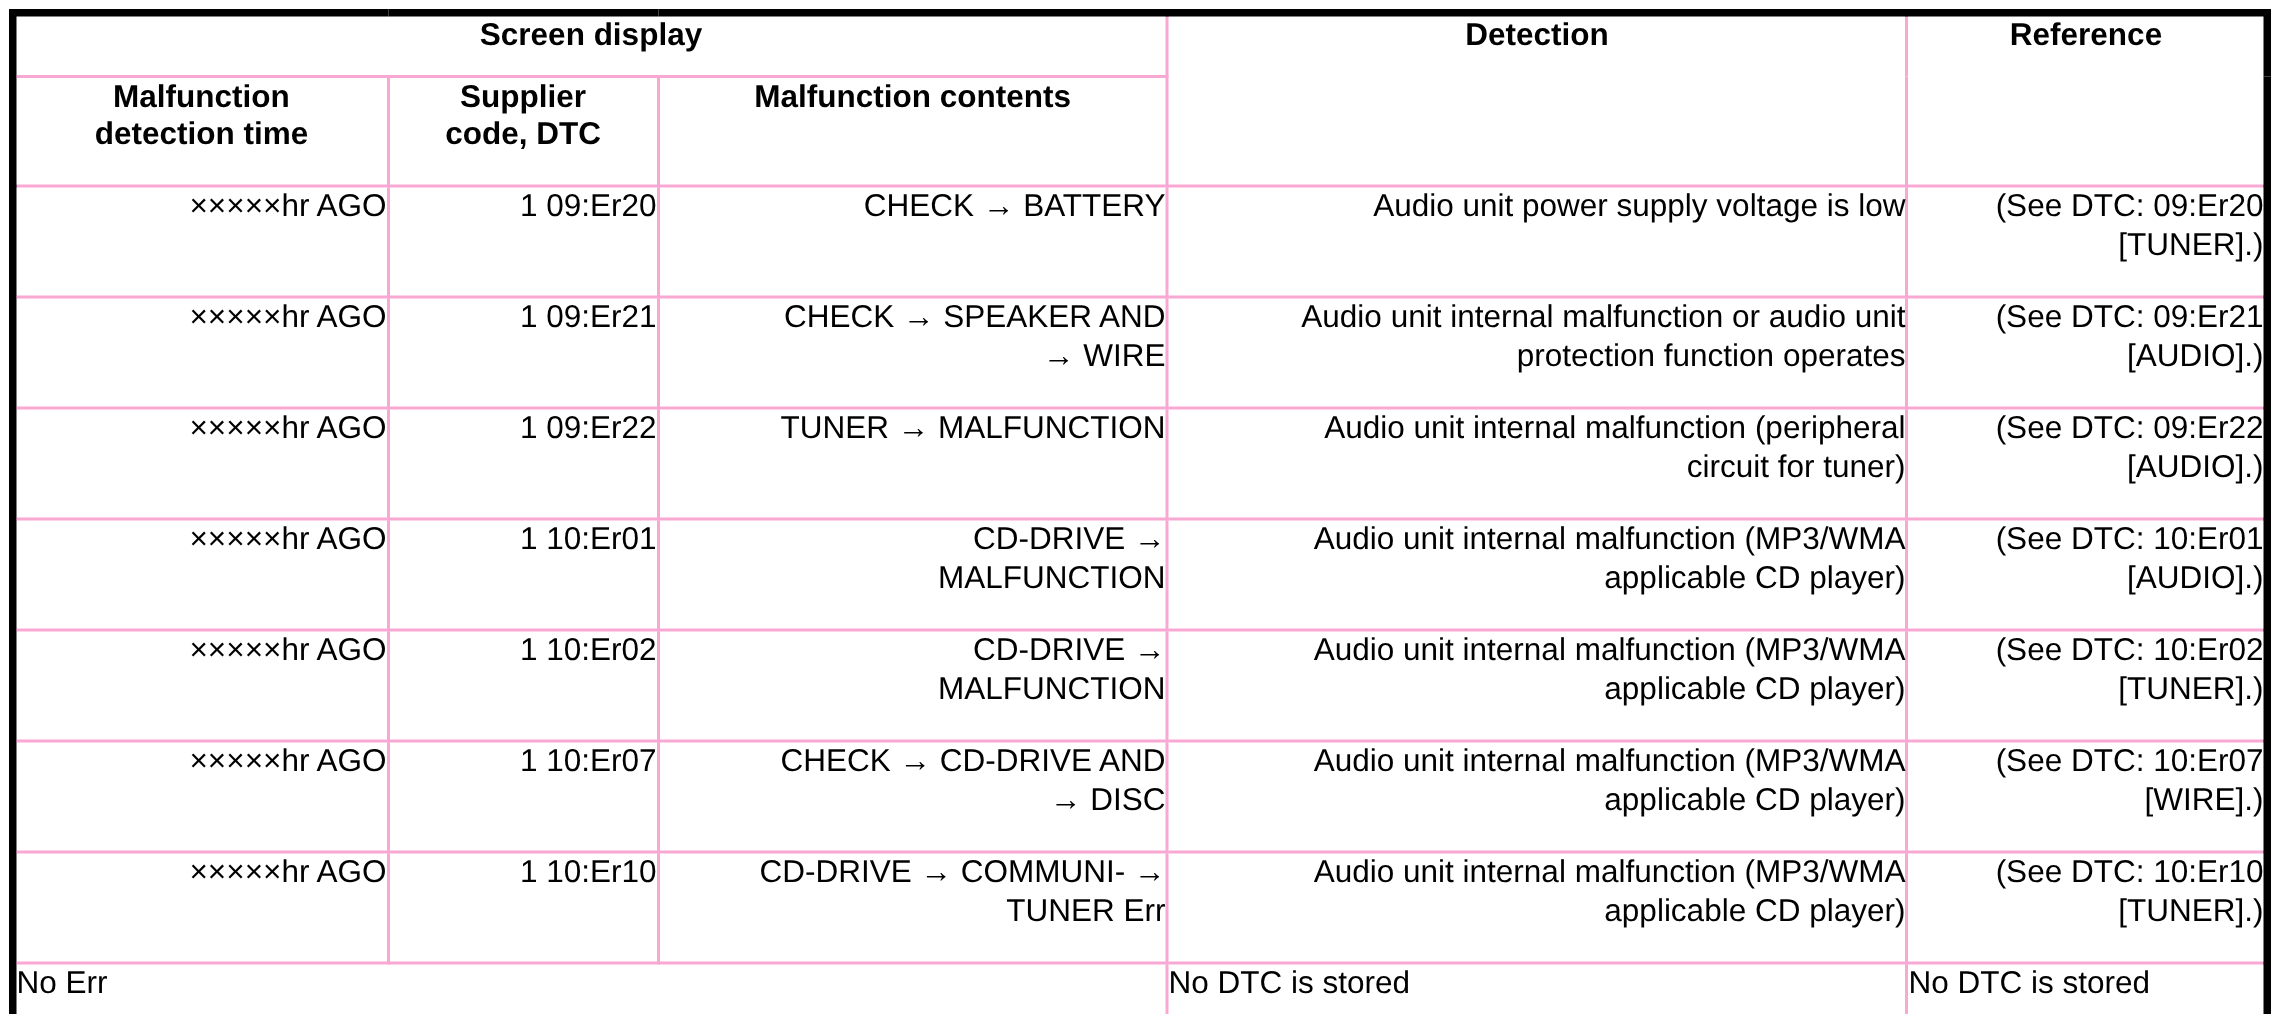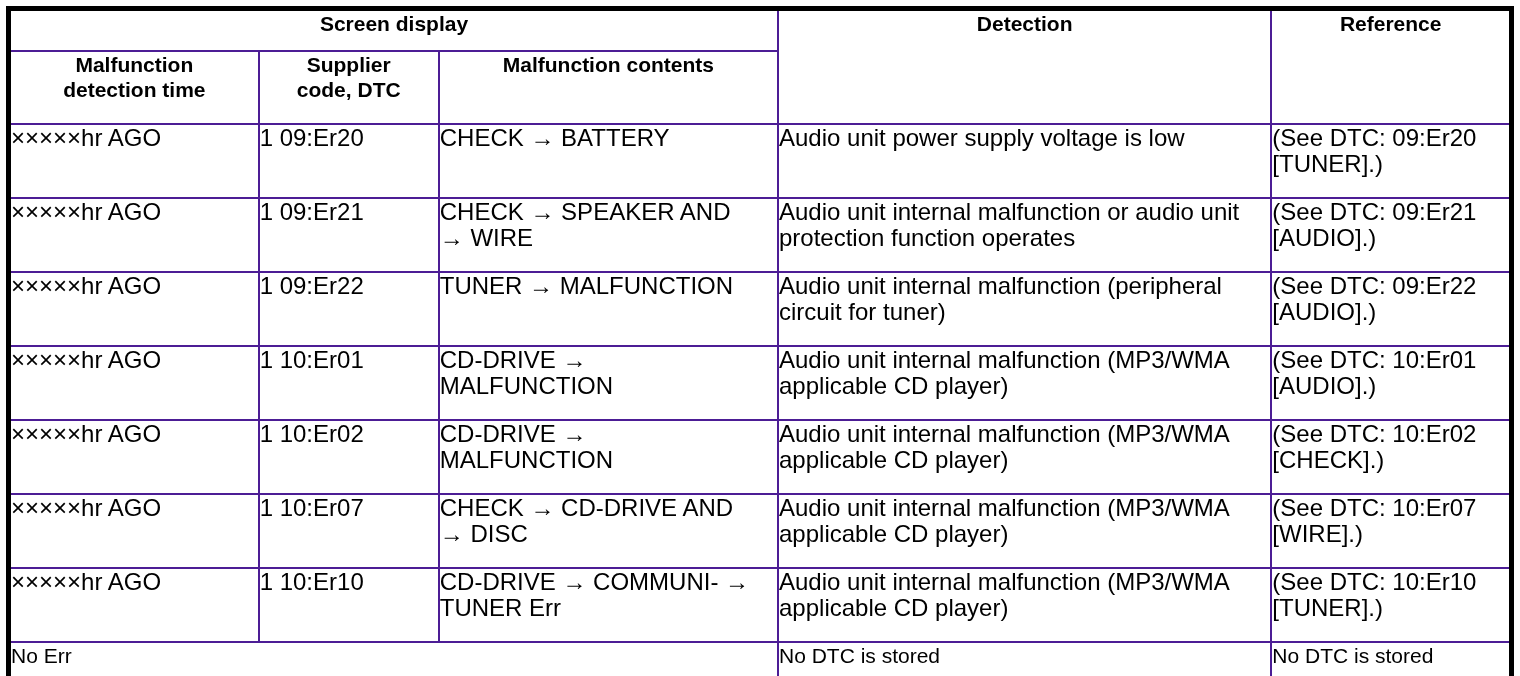--- a/index.html
+++ b/index.html
@@ -23,21 +23,21 @@
   }
   table.dtc {
     border-collapse: collapse;
     table-layout: fixed;
     width: 1508px;
     margin: 6px 0 0 6px;
     background: #fff;
   }
   table.dtc td,
   table.dtc th {
-    border: 2px solid #4c1d95;
+    border: 2px solid #f9a8d4;
     padding: 0;
     vertical-align: top;
     background: #fff;
   }
   
   table.dtc {
     border: 5px solid #000;
   }
 
   
@@ -66,25 +66,26 @@
     height: 112px;
     vertical-align: middle;
   }
 
   
   .grp-edge-right { border-right-width: 5px; }
   .grp-edge-left  { border-left-width: 5px; }
 
   
   .cell {
-    font-size: 24px;
+    font-size: 21px;
     line-height: 26px;
     padding: 9px 6px 9px 8px;
     vertical-align: top;
     white-space: pre-line;
+    text-align: right;
   }
   .cell-mid {
     vertical-align: middle;
   }
   .row-body td { height: 72px; }
   .row-last td { height: 50px; }
 
   .nowrap { white-space: nowrap; }
 
   .noerr {
@@ -165,21 +166,21 @@
       </tr>
 
       <tr class="row-body">
         <td class="cell cell-mid nowrap">×××××hr AGO</td>
         <td class="cell cell-mid nowrap">1 10:Er02</td>
         <td class="cell grp-edge-right">CD-DRIVE →
 MALFUNCTION</td>
         <td class="cell grp-edge-left">Audio unit internal malfunction (MP3/WMA
 applicable CD player)</td>
         <td class="cell">(See DTC: 10:Er02
-[CHECK].)</td>
+[TUNER].)</td>
       </tr>
 
       <tr class="row-body">
         <td class="cell cell-mid nowrap">×××××hr AGO</td>
         <td class="cell cell-mid nowrap">1 10:Er07</td>
         <td class="cell grp-edge-right">CHECK → CD-DRIVE AND
 → DISC</td>
         <td class="cell grp-edge-left">Audio unit internal malfunction (MP3/WMA
 applicable CD player)</td>
         <td class="cell">(See DTC: 10:Er07

